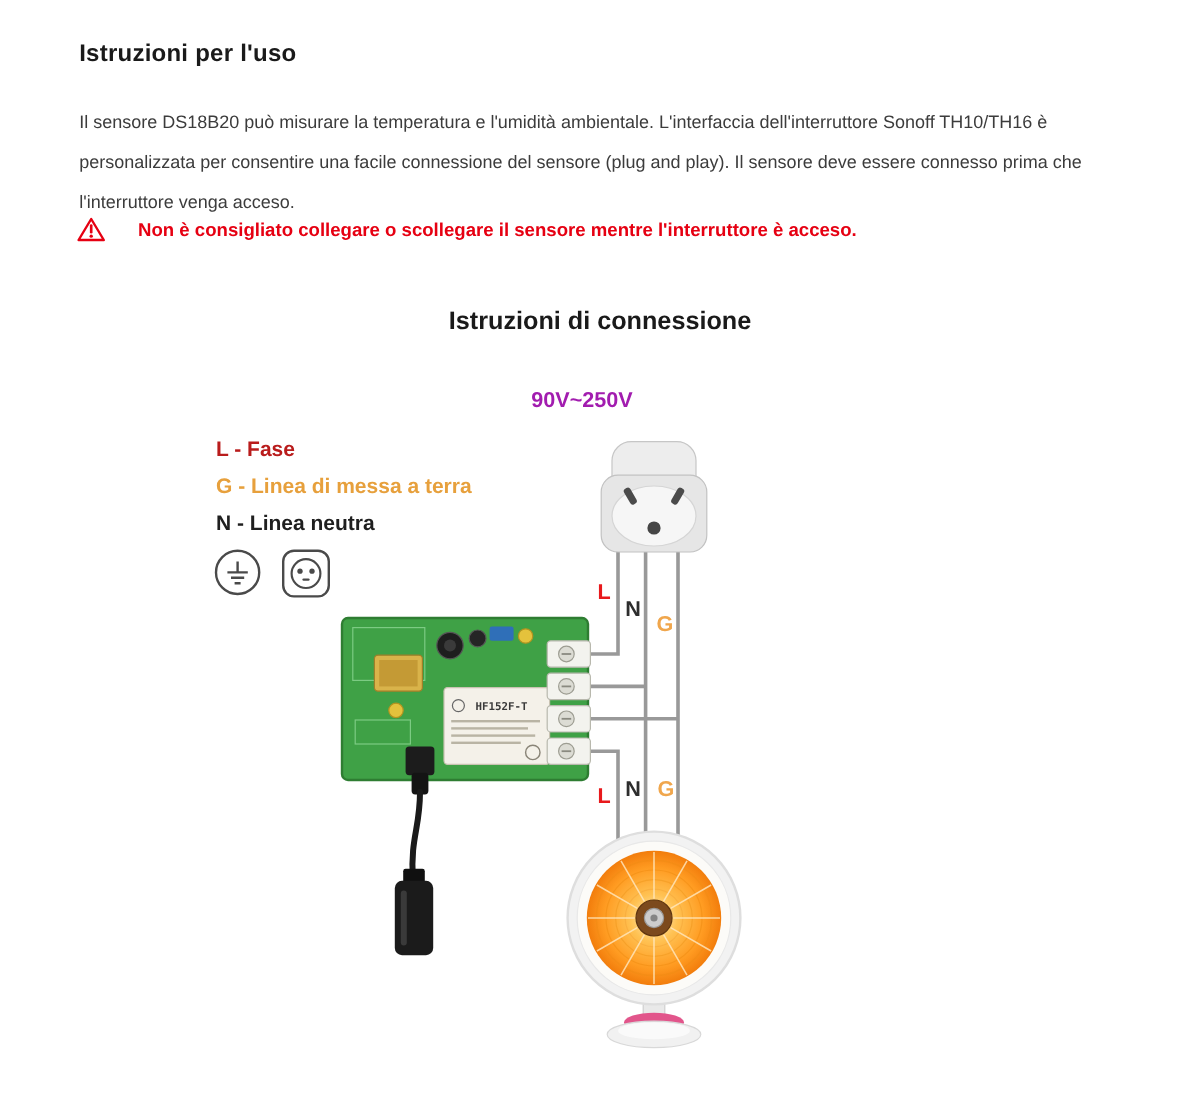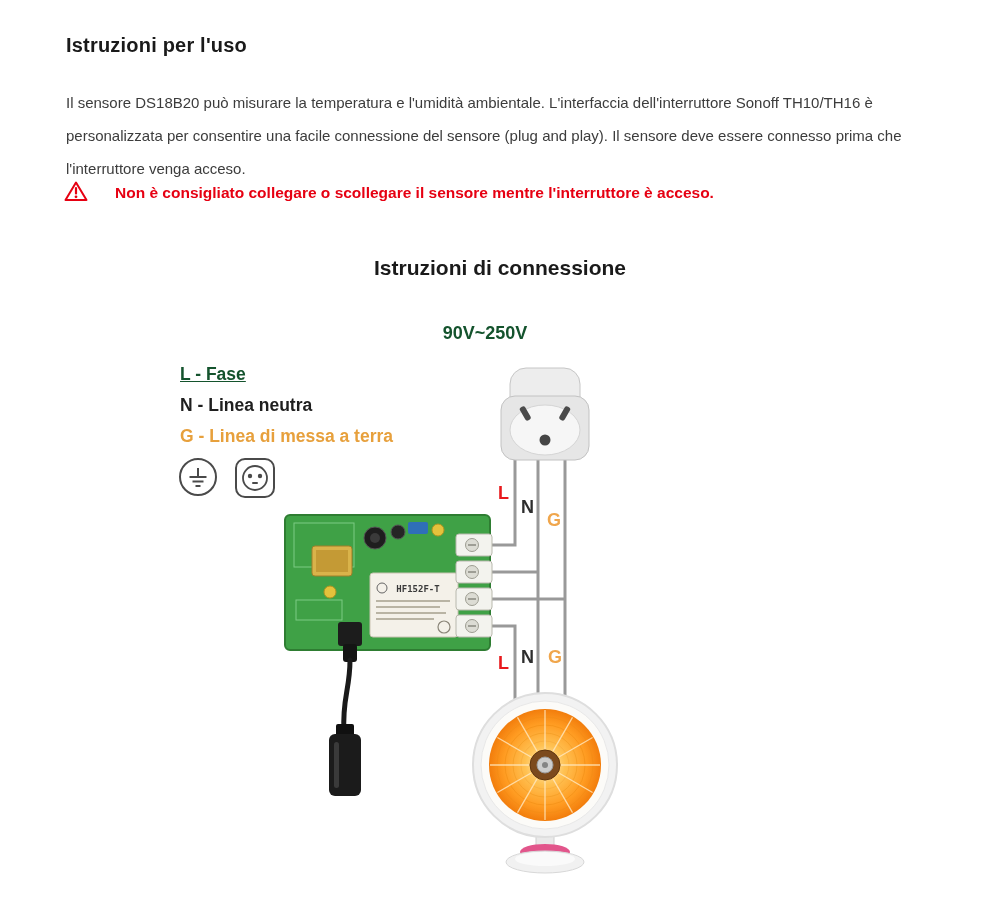--- a/index.html
+++ b/index.html
@@ -53,26 +53,26 @@
     <svg class="warn-icon" width="24" height="22" viewBox="0 0 24 22">
       <path d="M12 2.5 L22.5 20 H1.5 Z" fill="none" stroke="#e60012" stroke-width="2" stroke-linejoin="round"></path>
       <line x1="12" y1="8" x2="12" y2="13.5" stroke="#e60012" stroke-width="2.2" stroke-linecap="round"></line>
       <circle cx="12" cy="16.8" r="1.4" fill="#e60012"></circle>
     </svg>
     <span class="warning-text">Non è consigliato collegare o scollegare il sensore mentre l'interruttore è acceso.</span>
   </div>
 
   <h2 class="section-title">Istruzioni di connessione</h2>
 
-  <div class="voltage" style="color: #14532d; text-align: center;">90V~250V</div>
+  <div class="voltage" style="color: #a21caf; text-align: center;">90V~250V</div>
 
   <div class="legend">
-    <div class="legend-item" style="color: #14532d; text-decoration: underline;">L - Fase</div>
+    <div class="legend-item" style="color: #b91c1c;">L - Fase</div>
+    <div class="legend-item" style="color: rgb(231, 160, 60);">G - Linea di messa a terra</div>
     <div class="legend-item" style="color: rgb(31, 31, 31);">N - Linea neutra</div>
-    <div class="legend-item" style="color: rgb(231, 160, 60);">G - Linea di messa a terra</div>
   </div>
 
   <div class="symbol-icons">
     <svg width="44" height="44" viewBox="0 0 44 44">
       <circle cx="22" cy="21" r="18" fill="none" stroke="#4a4a4a" stroke-width="2"></circle>
       <line x1="22" y1="12" x2="22" y2="21" stroke="#4a4a4a" stroke-width="2"></line>
       <line x1="13.5" y1="21" x2="30.5" y2="21" stroke="#4a4a4a" stroke-width="2"></line>
       <line x1="16.5" y1="25.5" x2="27.5" y2="25.5" stroke="#4a4a4a" stroke-width="2"></line>
       <line x1="19.5" y1="30" x2="24.5" y2="30" stroke="#4a4a4a" stroke-width="2"></line>
     </svg>

